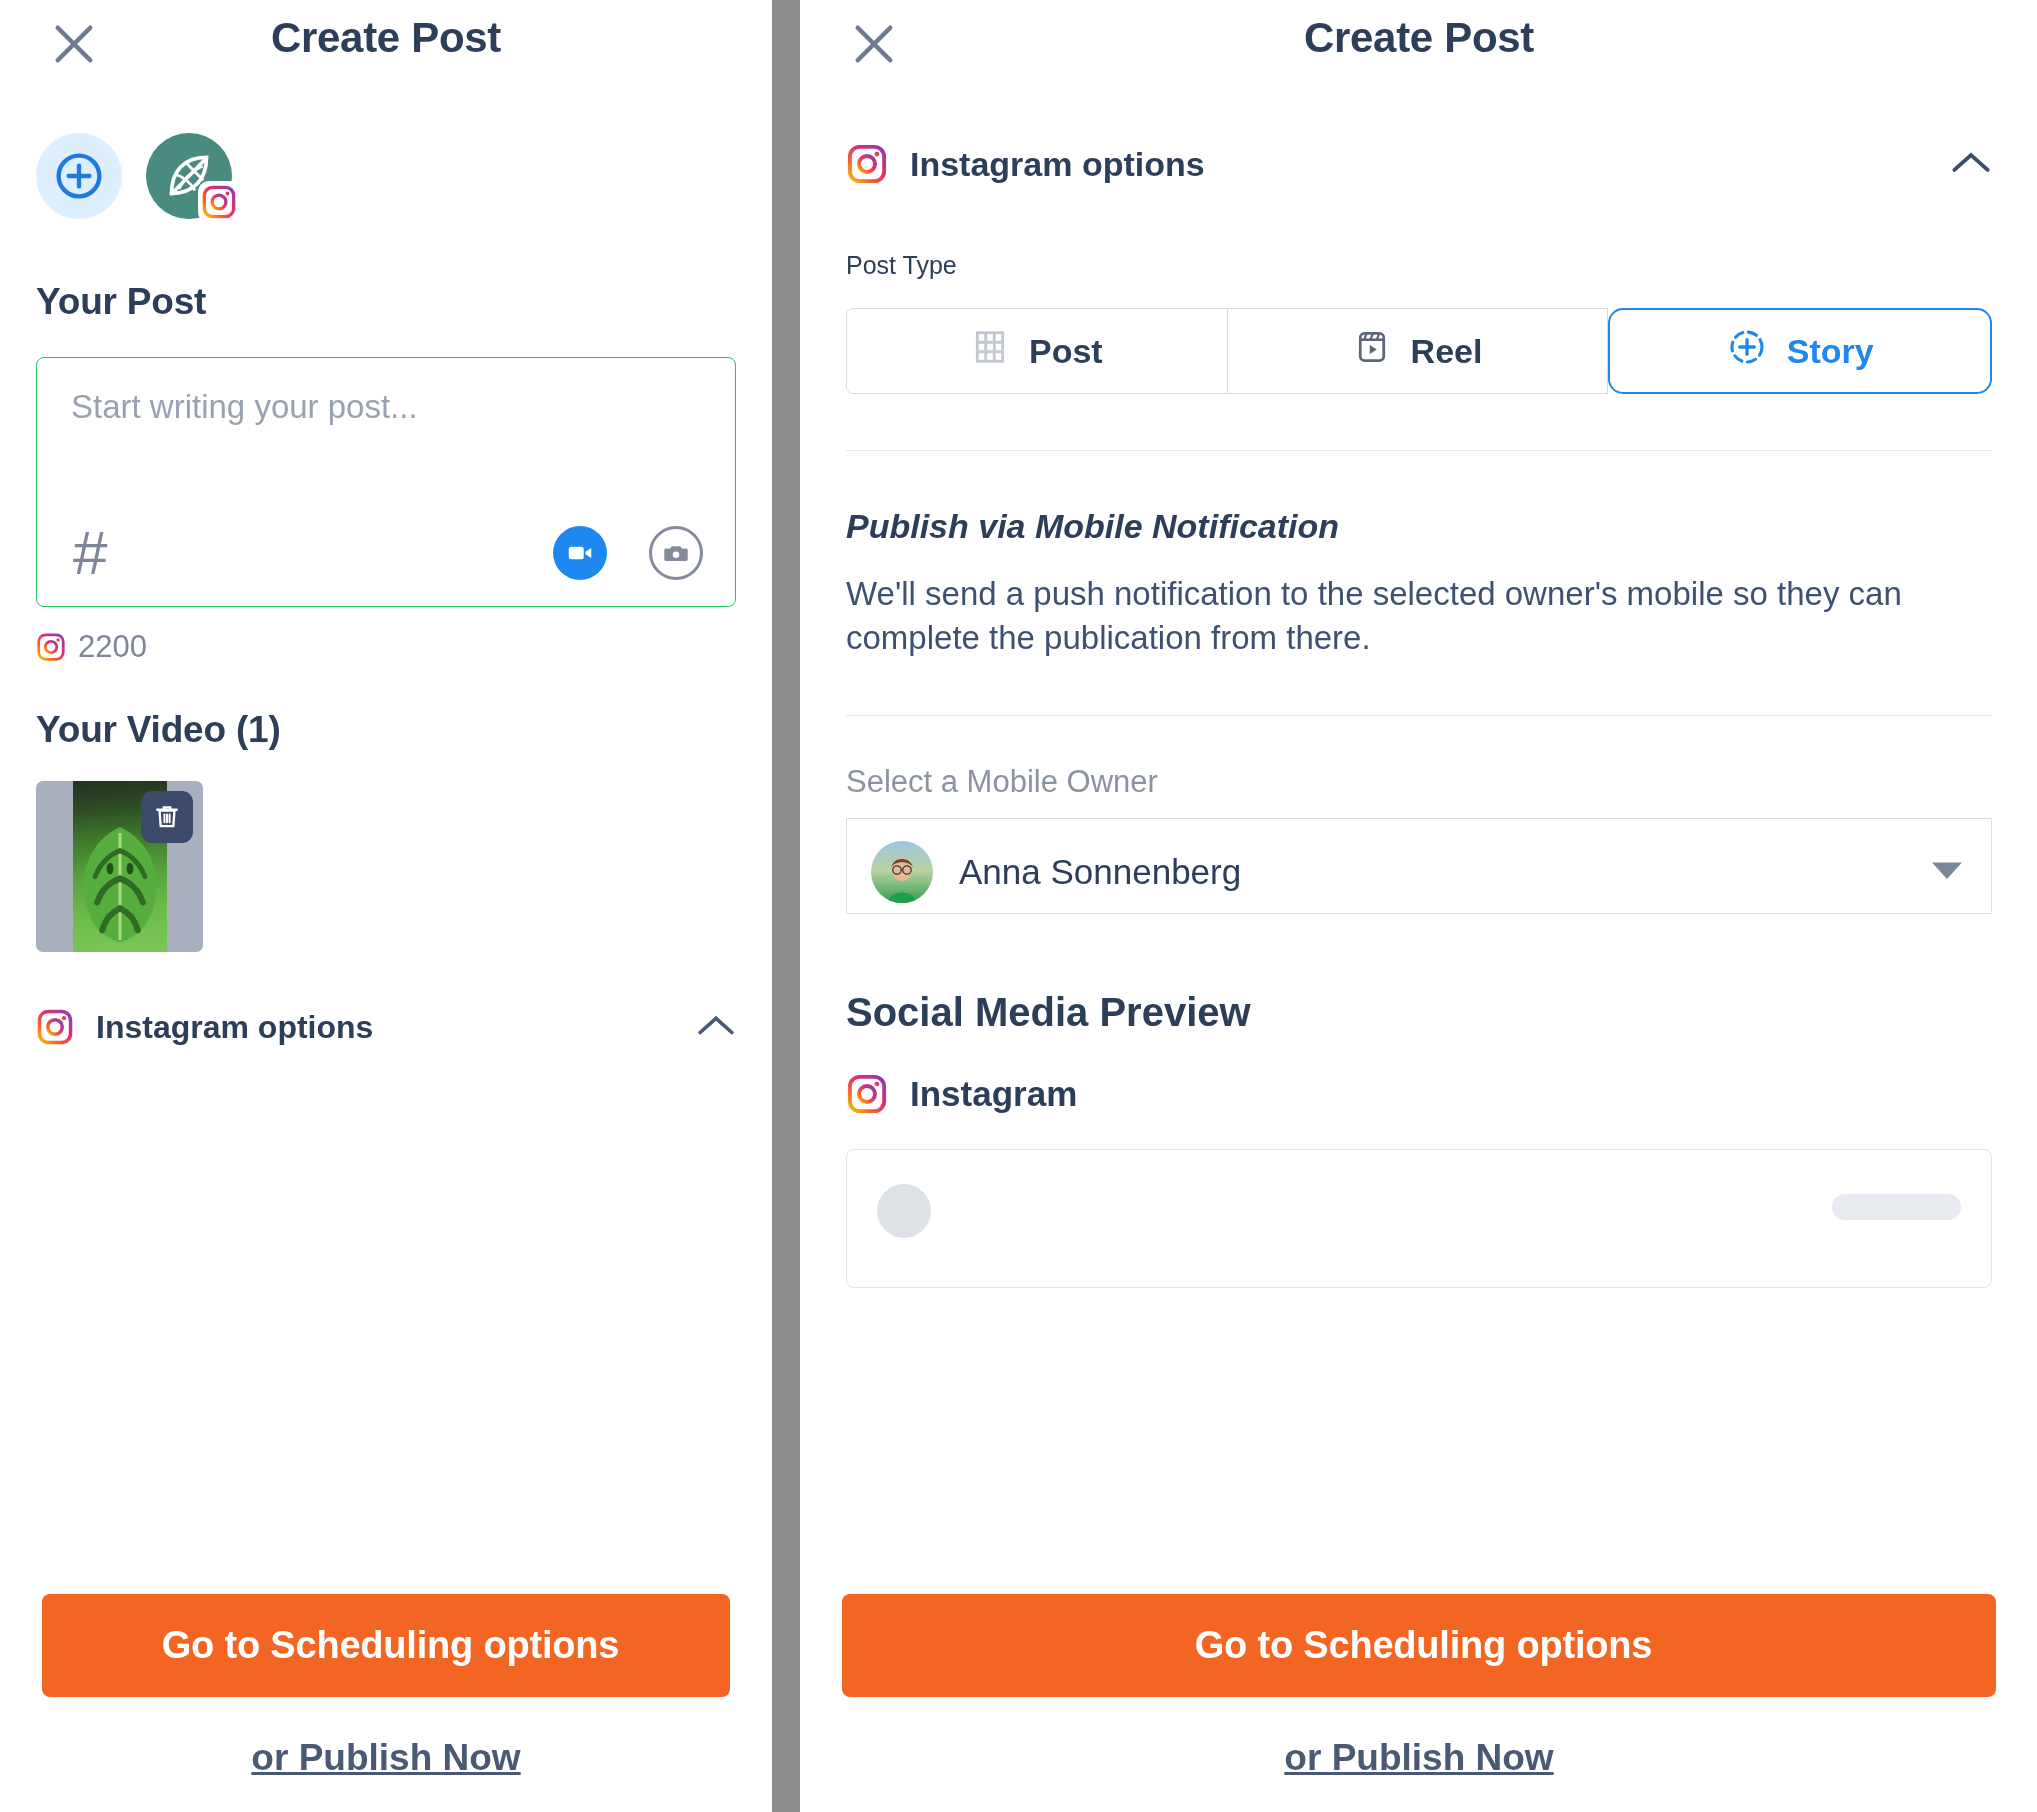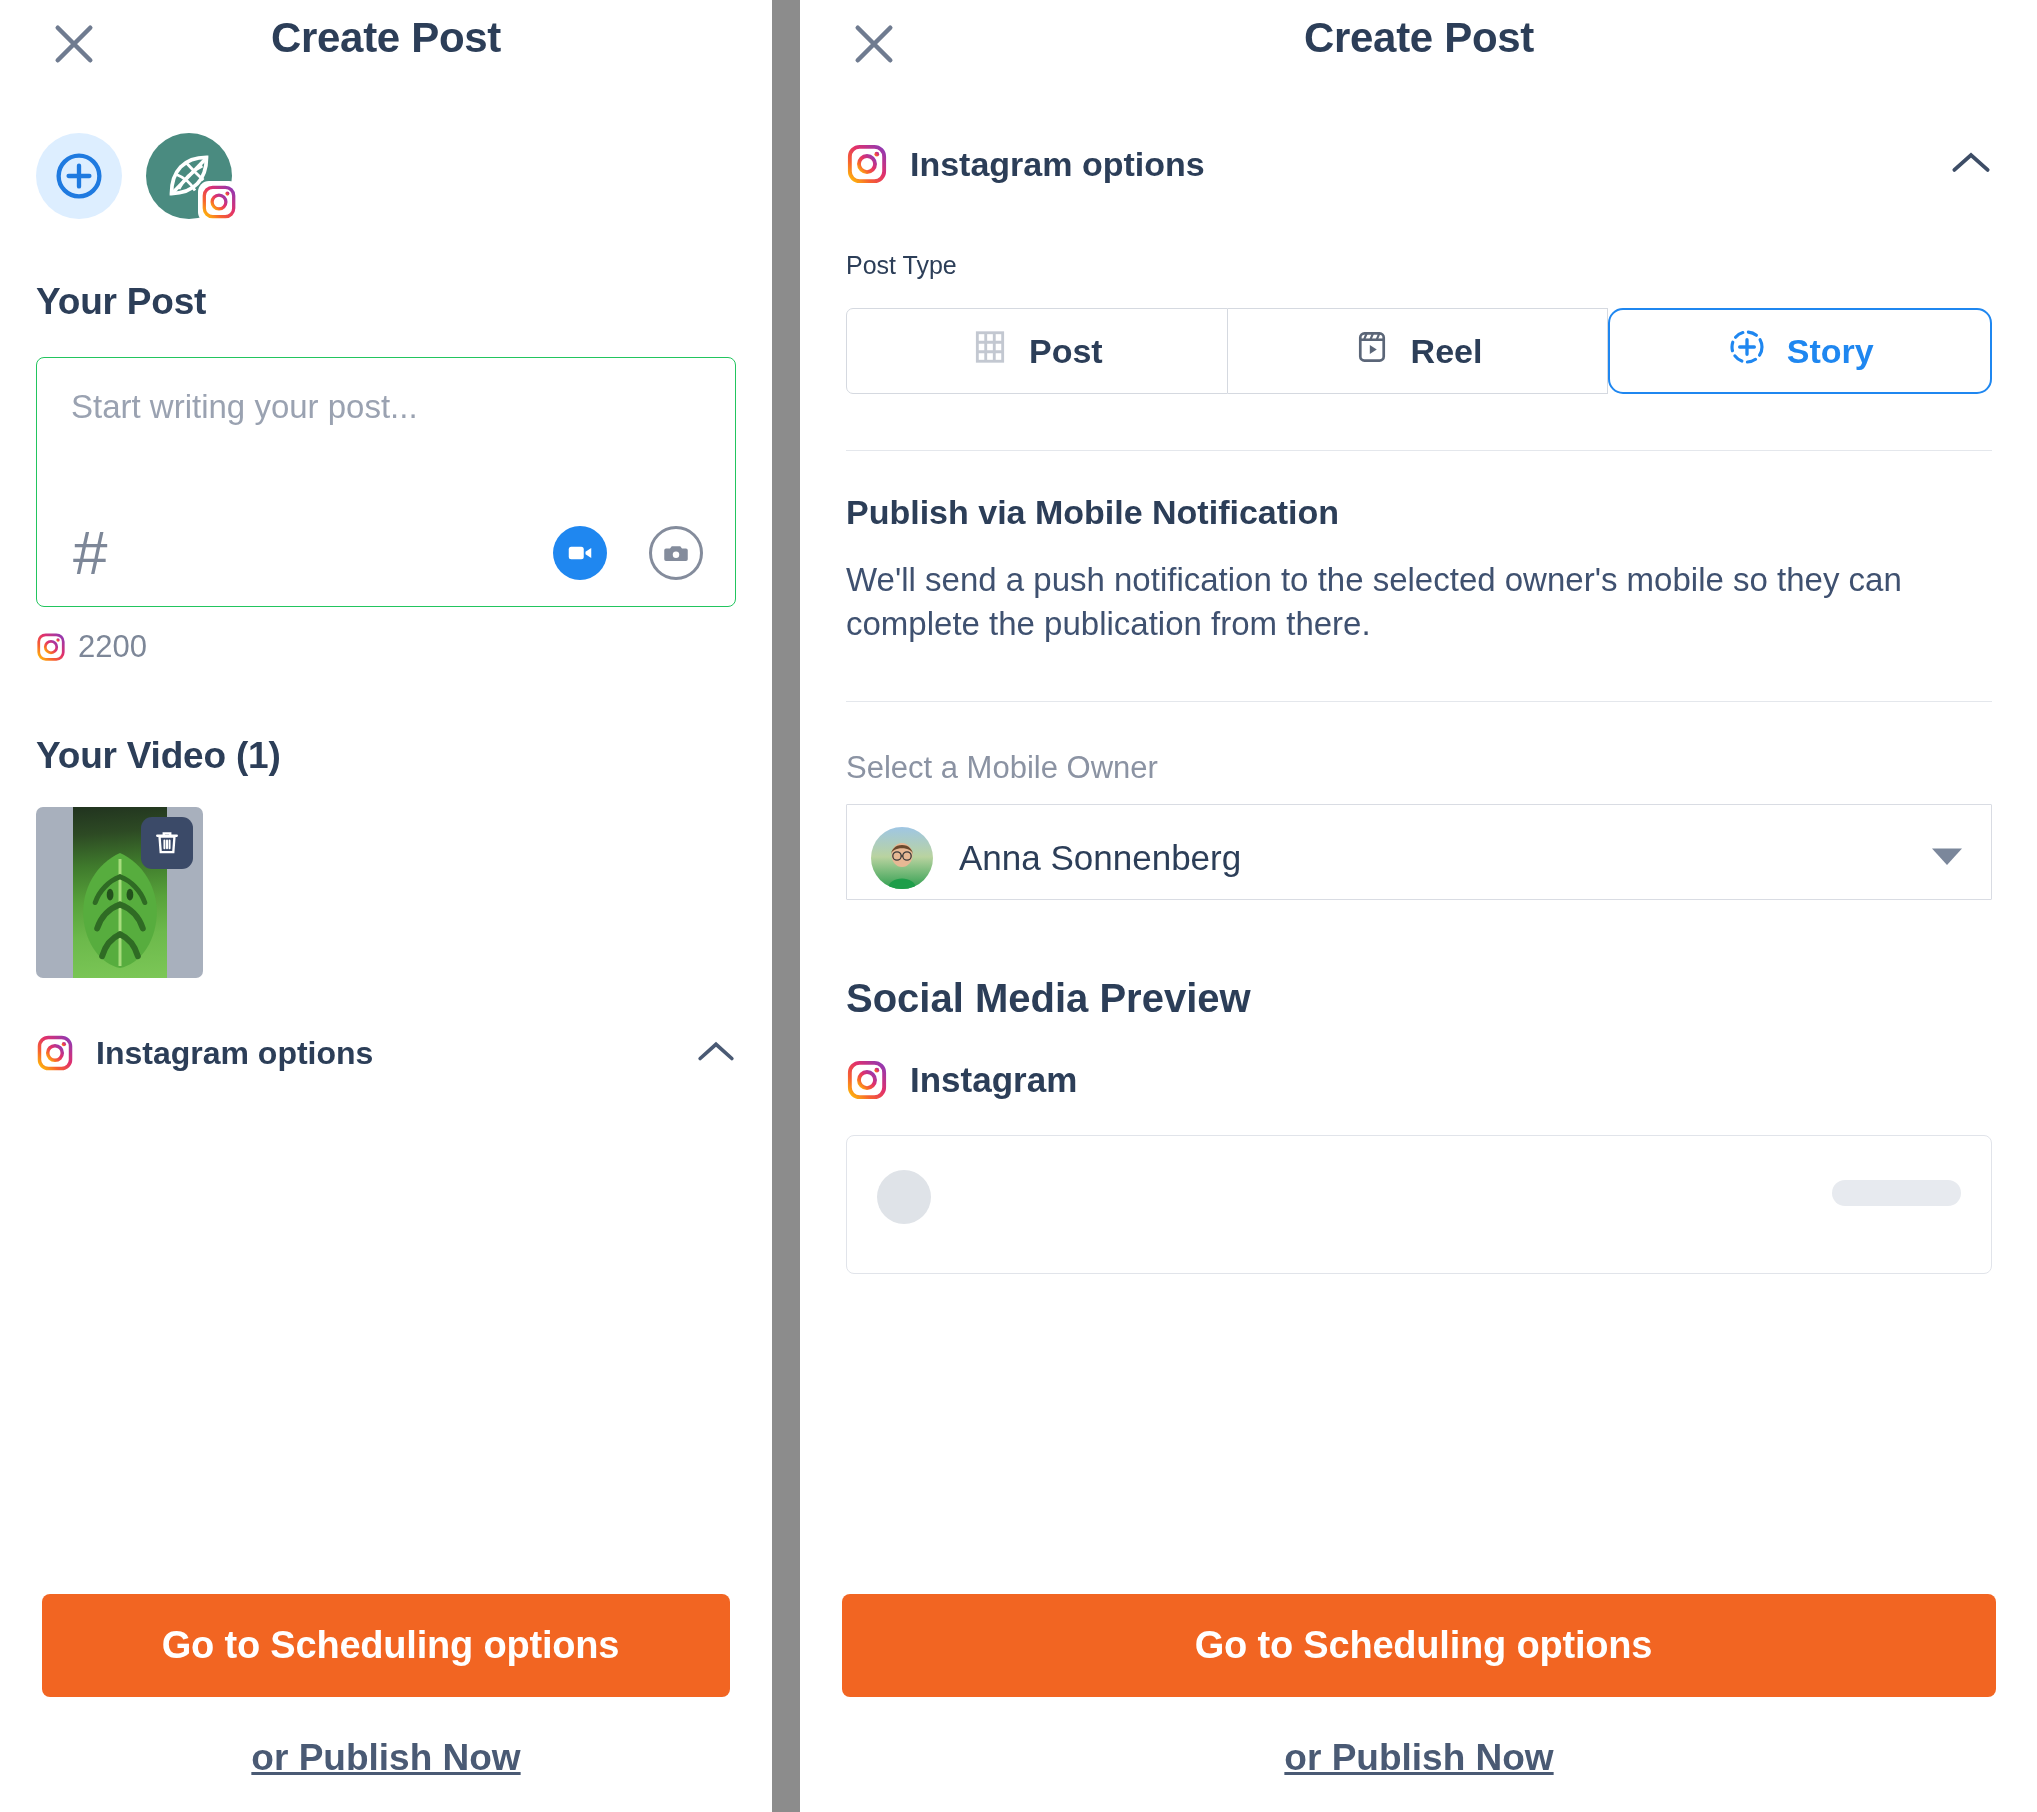--- a/index.html
+++ b/index.html
@@ -50,21 +50,21 @@
     width: 42px; height: 42px; border-radius: 11px;
     background: #fff; display: flex; align-items: center; justify-content: center;
   }
 
   
   .sec-title {
     font-size: 37px; font-weight: 700; color: #2c3e58;
     padding: 0 0 0 36px; letter-spacing: -0.2px;
   }
   .your-post-title { margin-top: 62px; }
-  .your-video-title { margin-top: 70px; }
+  .your-video-title { margin-top: 44px; }
 
   
   .composer {
     margin: 34px 36px 0 36px;
     border: 1px solid #22c55e; border-radius: 8px;
     height: 250px; position: relative; background: #fff;
   }
   .composer-placeholder {
     position: absolute; left: 34px; top: 30px;
     font-size: 33px; color: #9aa2b1;
@@ -140,21 +140,21 @@
     cursor: pointer; background: #fff;
   }
   .seg-btn:first-child { border-radius: 7px 0 0 7px; }
   .seg-btn:last-child  { border-radius: 0 7px 7px 0; }
   .seg-btn + .seg-btn { border-left: none; }
   .seg-btn.active {
     border: 2px solid #1f87f0; color: #1f87f0; z-index: 2; border-radius: 15px;
   }
   .hr { height: 1px; background: #e4e7ec; margin: 56px 0 0 0; }
 
-  .blk-title { font-size: 34px; font-weight: 700; color: #2c3e58; margin-top: 42px; }
+  .blk-title { font-size: 34px; font-weight: 700; color: #2c3e58; margin-top: 56px; font-style: italic; }
   .blk-text {
     font-size: 33px; color: #3f5170; line-height: 1.32; margin-top: 26px;
   }
   .field-label { font-size: 31px; color: #8b93a3; margin-top: 48px; }
   .select {
     margin-top: 18px; height: 96px; border: 1px solid #d9dce3; border-radius: 1px;
     display: flex; align-items: center; padding: 12px 26px 0 24px; cursor: pointer; background:#fff;
   }
   .select .ava {
     width: 62px; height: 62px; border-radius: 50%; overflow: hidden; flex: 0 0 62px;

